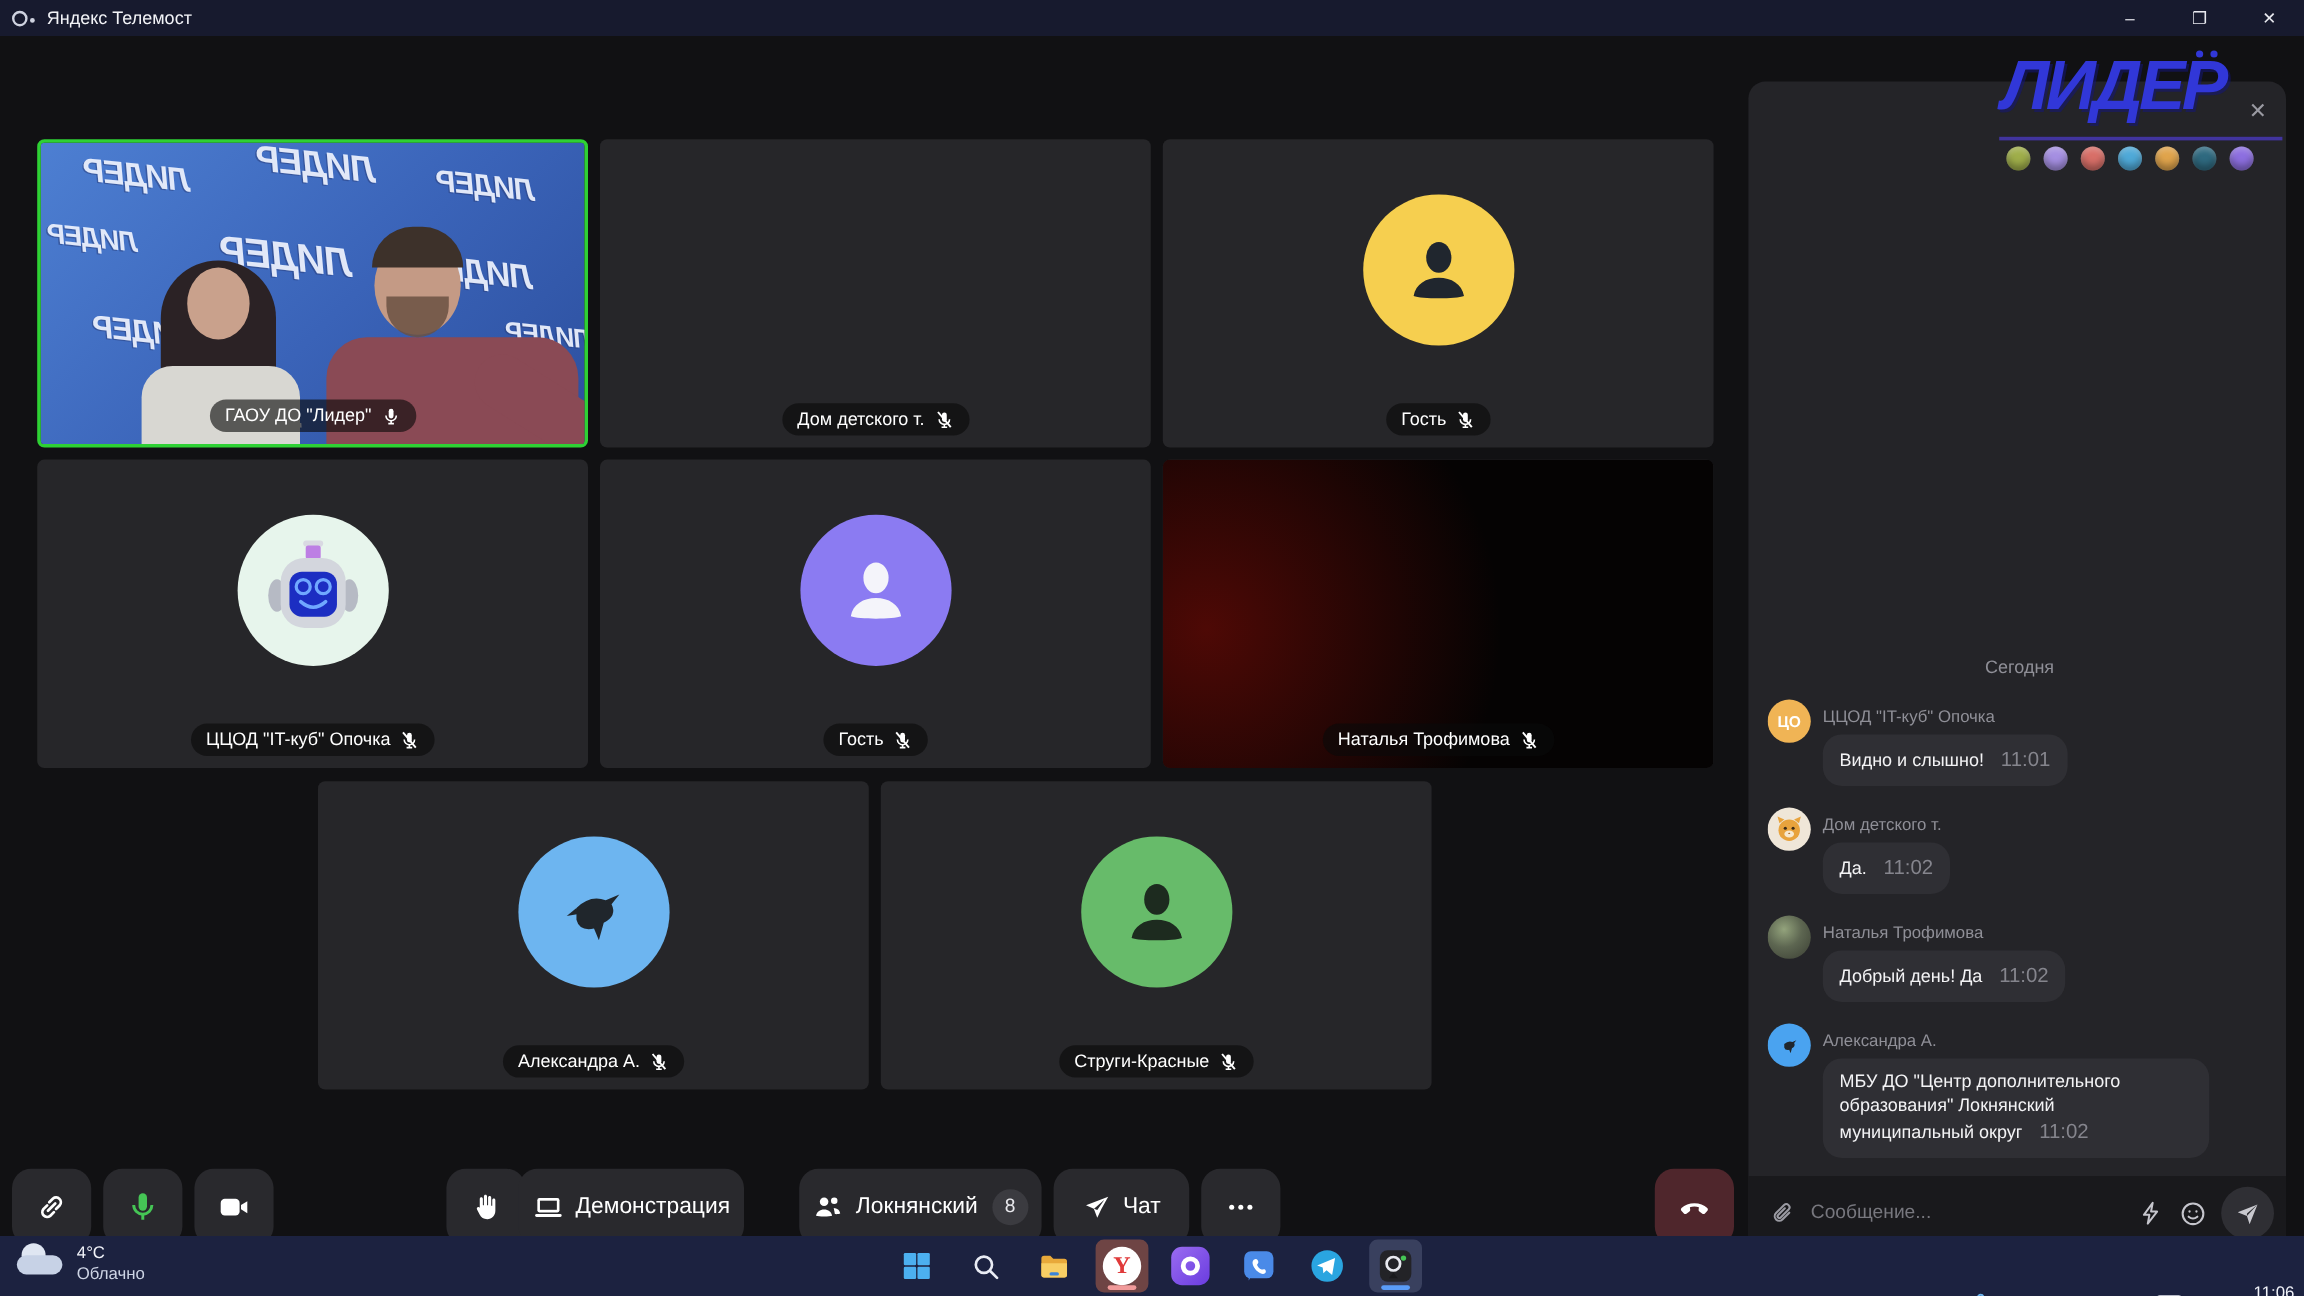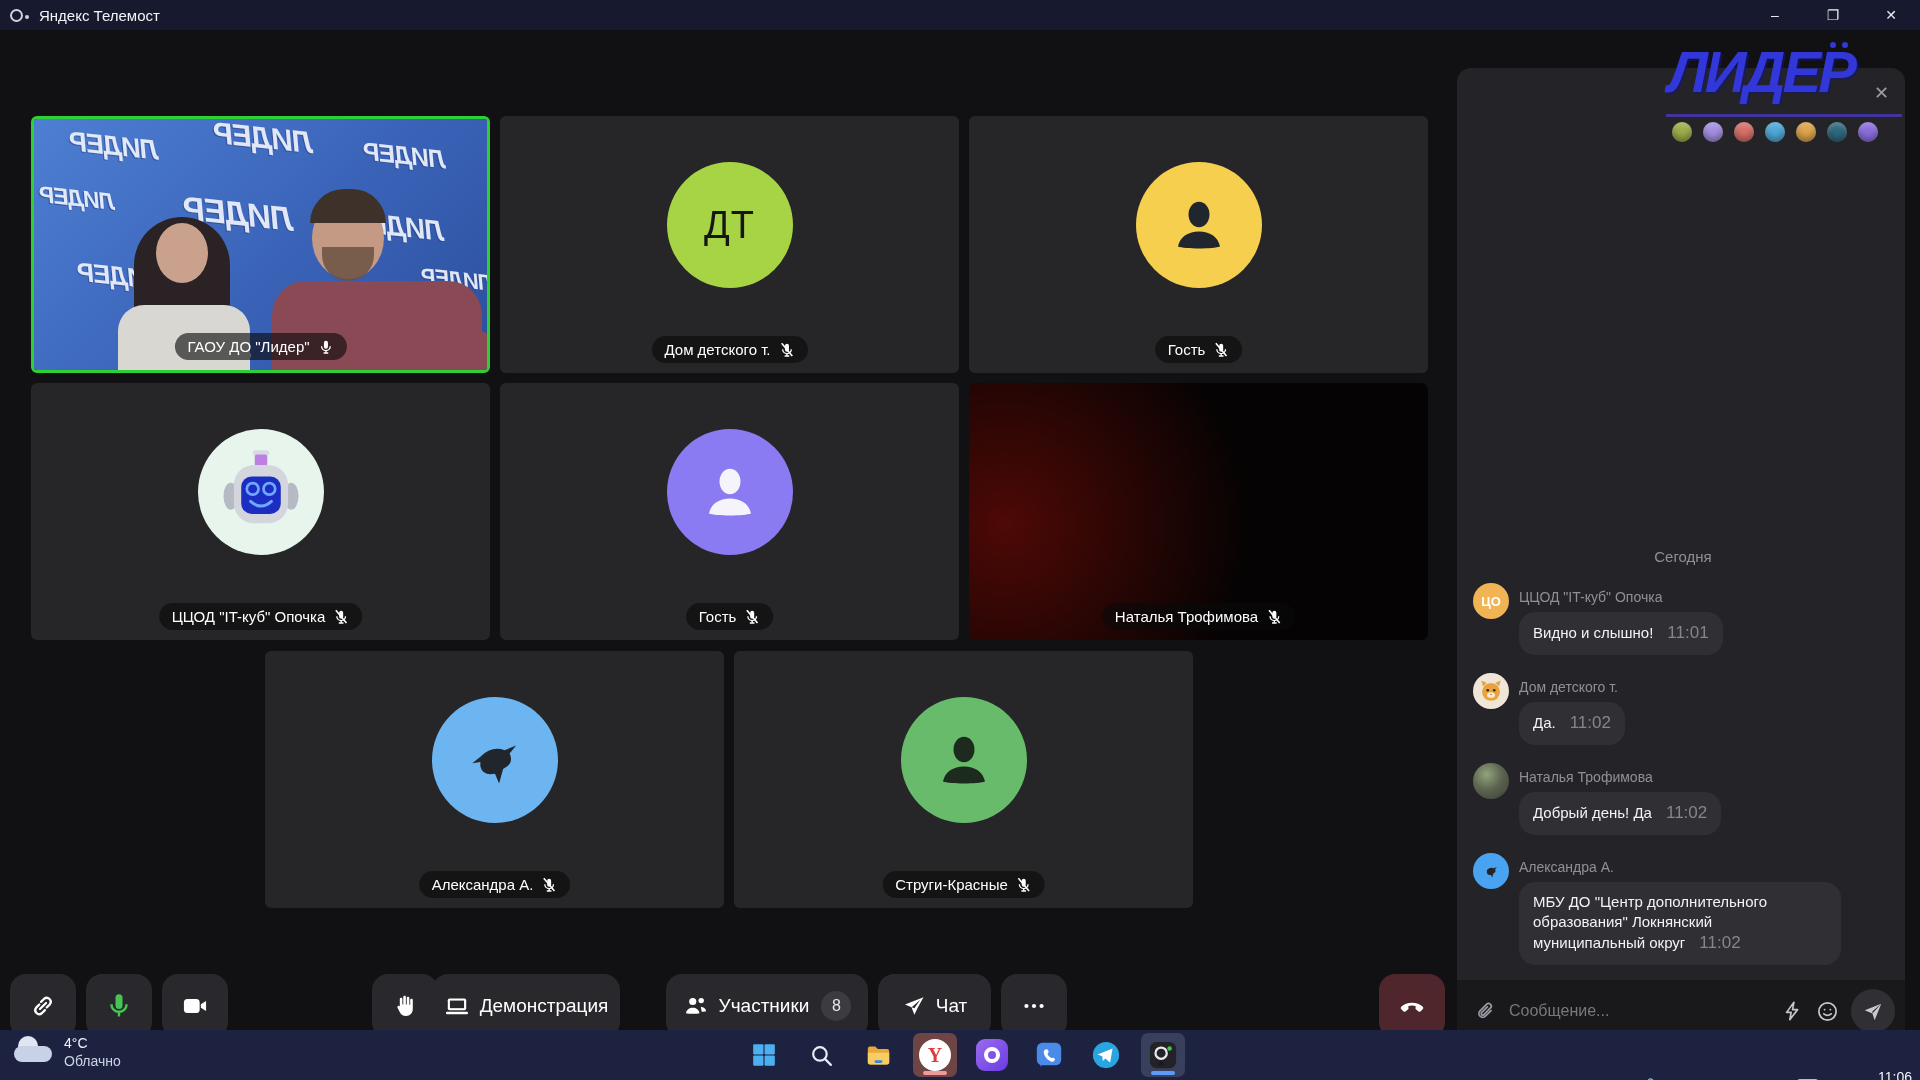--- a/index.html
+++ b/index.html
@@ -146,23 +146,20 @@
         <span>ГАОУ ДО "Лидер"</span>
         <svg width="16" height="16" viewBox="0 0 24 24">
             <rect x="9" y="2.5" width="6" height="12" rx="3" fill="#fff"></rect>
             <path d="M5.5 11a6.5 6.5 0 0 0 13 0" stroke="#fff" stroke-width="2" fill="none"></path>
             <path d="M12 17.5V21M8.5 21h7" stroke="#fff" stroke-width="2"></path>
           </svg>
       </div>
     </div>
 
     <div class="tile" style="left:500px;top:86px">
-      <div class="avatar-big" style="background:#a6d445">
-        <span class="initials-big">ДТ</span>
-      </div>
       <div class="name-pill">
         <span>Дом детского т.</span>
         <svg width="16" height="16" viewBox="0 0 24 24">
             <rect x="9" y="2.5" width="6" height="12" rx="3" fill="#fff"></rect>
             <path d="M5.5 11a6.5 6.5 0 0 0 13 0" stroke="#fff" stroke-width="2" fill="none"></path>
             <path d="M12 17.5V21M8.5 21h7" stroke="#fff" stroke-width="2"></path>
             <line x1="4" y1="2" x2="20" y2="21" stroke="#fff" stroke-width="2.4"></line>
           </svg>
       </div>
     </div>
@@ -310,21 +307,21 @@
         </svg>
       <span>Демонстрация</span>
     </div>
     <div class="tb-btn" style="left:666px;width:202px">
       <svg width="26" height="26" viewBox="0 0 24 24" fill="#fff">
           <circle cx="9" cy="7.8" r="3.3"></circle>
           <path d="M2.8 18.6c.5-3.1 3-4.9 6.2-4.9s5.7 1.8 6.2 4.9c-1.9.8-10.5.8-12.4 0z"></path>
           <circle cx="16.8" cy="7" r="2.5"></circle>
           <path d="M16.4 12.6c2.6.1 4.6 1.7 5 4.3-.9.4-2.6.5-4.1.4"></path>
         </svg>
-      <span>Участники</span>
+      <span>Локнянский</span>
       <span class="tb-badge">8</span>
     </div>
     <div class="tb-btn" style="left:878px;width:113px">
       <svg width="24" height="24" viewBox="0 0 24 24" fill="#fff">
           <path d="M21.5 3.2L3 10.4l6.5 2.9 2.9 7.5 3.4-7.2 5.7-10.4zM9.7 13.2l8.6-7.4-5.9 8.5z"></path>
         </svg>
       <span>Чат</span>
     </div>
     <div class="tb-btn" style="left:1001px;width:66px">
       <svg width="28" height="28" viewBox="0 0 24 24" fill="#fff">

